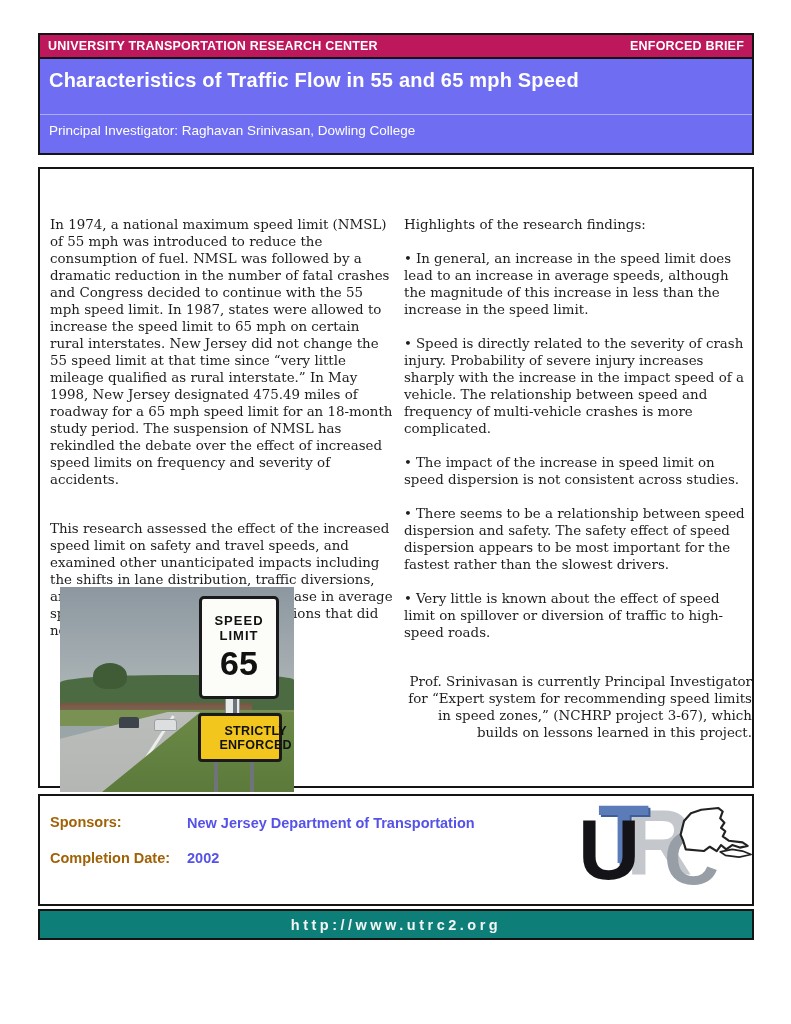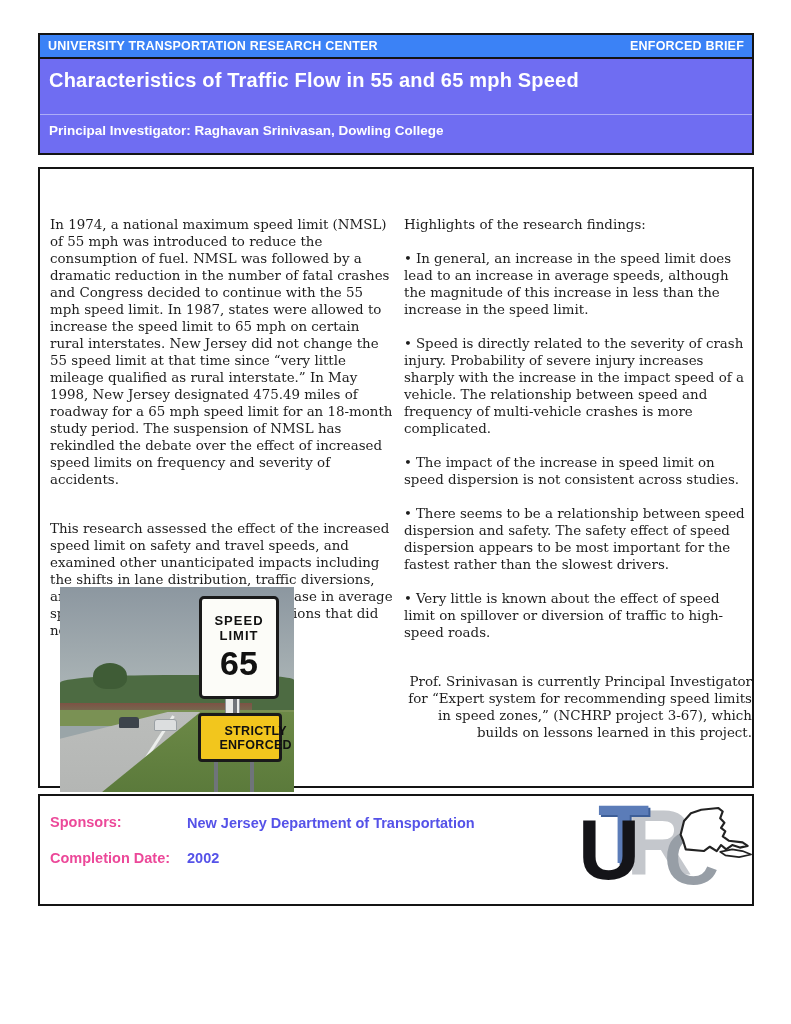--- a/index.html
+++ b/index.html
@@ -5,21 +5,21 @@
   * { margin:0; padding:0; box-sizing:border-box; }
   html,body { background:#ffffff; }
   body { font-family:"Liberation Sans", sans-serif; }
   .page {
     position:relative; width:791px; height:1024px; background:#ffffff;
     overflow:hidden; margin:0 auto;
   }
   
   .masthead {
     position:absolute; left:38px; top:33px; width:716px; height:26px;
-    background:#3b82f6; border:2px solid #141414;
+    background:#be185d; border:2px solid #141414;
     display:flex; align-items:center; justify-content:space-between;
     padding:0 8px;
   }
   .masthead span {
     color:#ffffff; font-weight:bold; font-size:12.5px; letter-spacing:.2px;
     font-family:"Liberation Sans", sans-serif;
   }
   
   .titleblock {
     position:absolute; left:38px; top:59px; width:716px; height:96px;
@@ -28,21 +28,21 @@
   }
   .titleblock .title {
     position:absolute; left:9px; top:10px; font-size:20px; font-weight:bold;
     letter-spacing:.2px;
   }
   .titleblock .rule {
     position:absolute; left:0; top:55px; width:100%; height:1px;
     background:#b9b8f8; opacity:.85;
   }
   .titleblock .subtitle {
-    position:absolute; left:9px; top:64px; font-size:13.5px; font-weight:bold;
+    position:absolute; left:9px; top:64px; font-size:13.5px; font-weight:normal;
   }
   
   .articlebox {
     position:absolute; left:38px; top:167px; width:716px; height:621px;
     background:#ffffff; border:2px solid #141414;
     font-family:"DejaVu Serif", serif; color:#1d1d1d;
   }
   .col { position:absolute; top:15px; font-size:13.4px; line-height:17px; }
   .col-left  { left:10px;  width:344px; }
   .col-right { left:364px; width:348px; }
@@ -100,21 +100,21 @@
     display:flex; flex-direction:column; align-items:center; justify-content:center;
     color:#111; font-family:"Liberation Sans", sans-serif; font-weight:bold;padding-left:31px;
   }
   .photo .plaque span { font-size:12.5px; line-height:14px; letter-spacing:.3px; }
   
   .sponsorbox {
     position:absolute; left:38px; top:794px; width:716px; height:112px;
     background:#ffffff; border:2px solid #141414;
   }
   .sponsor-label { position:absolute; left:10px; font-size:14.5px; font-weight:bold;
-    color:#ec4899; }
+    color:#a16207; }
   .sp1 { top:18px; }
   .sp2 { top:54px; }
   .sponsor-values { position:absolute; left:147px; top:18px; font-size:14.5px;
     font-weight:bold; color:#5552e8; line-height:18px; }
   .completion-value { position:absolute; left:147px; top:54px; font-size:14.5px;
     font-weight:bold; color:#5552e8; }
   
   .logo { position:absolute; left:540px; top:2px; width:172px; height:106px; }
   .logo span { position:absolute; font-family:"Liberation Sans", sans-serif;
     font-weight:bold; line-height:1; }
@@ -217,14 +217,17 @@
       <span class="l-c">C</span>
       <span class="l-t">T</span>
       <span class="l-u">U</span>
       <svg width="86" height="78" viewBox="0 0 100 90">
         <path d="M10,40 L14,24 L22,15 L34,11 L54,9 L59,13 L56,21 L61,26 L57,32 L62,36 L59,42 L66,47 L82,49 L88,53 L79,55 L70,52 L63,57 L57,52 L52,59 L44,54 L37,59 L16,57 L13,47 Z" fill="#ffffff" stroke="#222222" stroke-width="2.5" stroke-linejoin="round"></path>
         <path d="M56,60 L70,57 L82,59 L92,63 L78,66 L62,64 Z" fill="#ffffff" stroke="#222222" stroke-width="2" stroke-linejoin="round"></path>
       </svg>
     </div>
   </div>
 
+  <div class="urlbar">
+    <span>http://www.utrc2.org</span>
+  </div>
 
 </div>
 
 </body></html>

